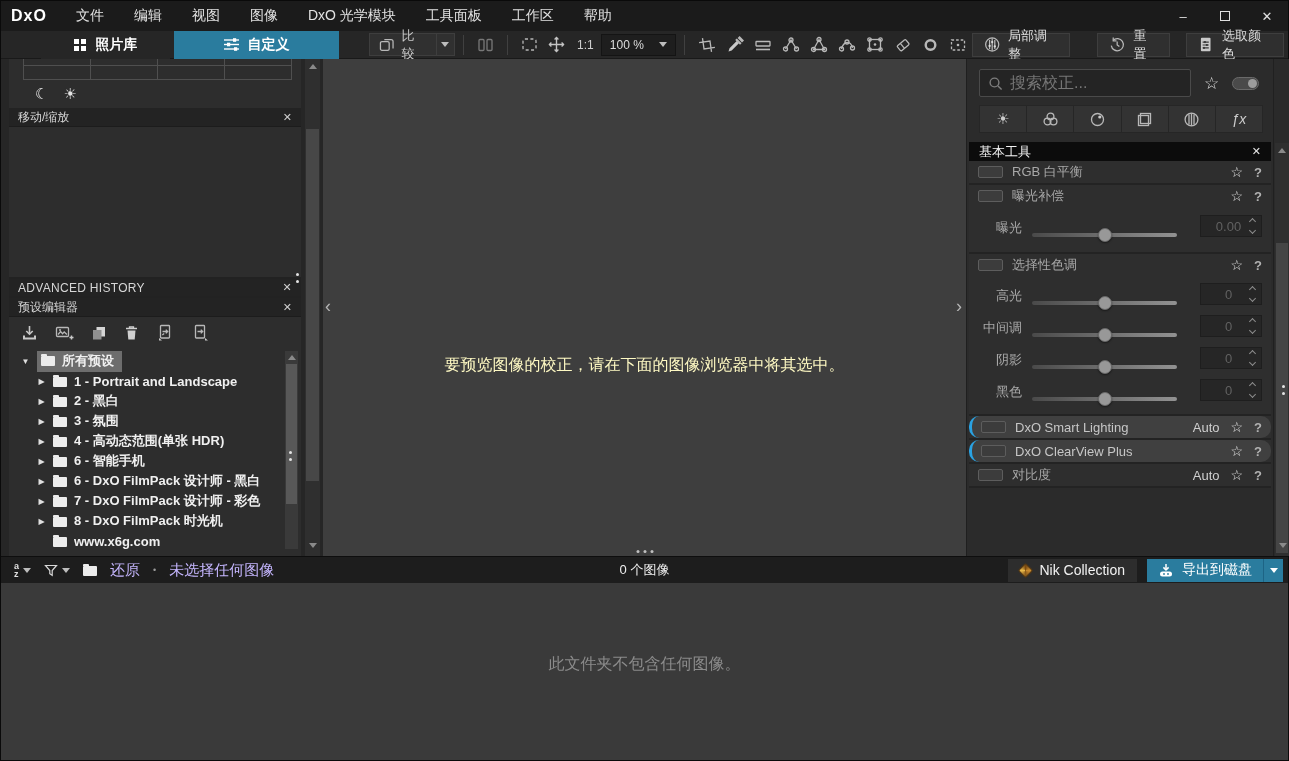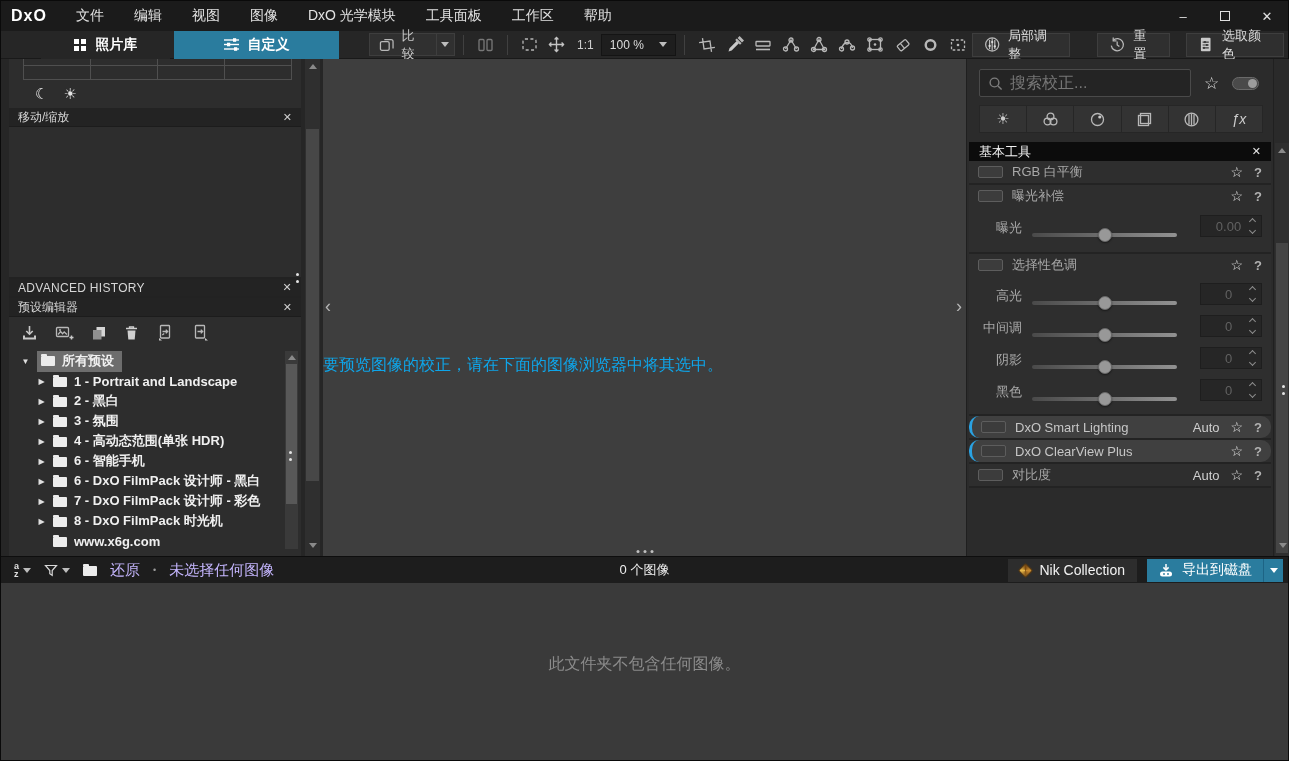--- a/index.html
+++ b/index.html
@@ -65,21 +65,21 @@
   .dots2 { position:absolute; display:flex; flex-direction:column; gap:4px; }
   .dots2 i { width:3px; height:3px; border-radius:50%; background:#e3e3e3; }
 
   
   .left-gutter { position:absolute; left:300px; top:58px; width:22px; height:497px; background:#262626; }
   .gut-sb { position:absolute; left:4px; top:0; bottom:0; width:15px; background:#2f2f2f; }
   .gut-sb .thumb { position:absolute; left:1px; right:1px; top:70px; height:352px; background:#474747; }
 
   
   .canvas { position:absolute; left:322px; top:58px; width:643px; height:497px; background:#3e3e3e; }
-  .canvas-msg { position:absolute; top:296px; left:0; right:0; color:#0ea5e9; font-size:16px; }
+  .canvas-msg { position:absolute; top:296px; left:0; right:0; text-align:center; color:#fef9c3; font-size:16px; }
   .collapse { position:absolute; color:#b5b5b5; font-size:18px; line-height:18px; }
 
   
   .right-panel { position:absolute; left:965px; top:58px; width:307px; height:497px; background:#2b2b2b; border-left:1px solid #1f1f1f; overflow:hidden; }
   .search-row { margin:10px 10px 8px 12px; display:flex; align-items:center; gap:13px; }
   .search-box { width:212px; height:28px; background:#242424; border:1px solid #4a4a4a; border-radius:2px; display:flex; align-items:center; gap:7px; padding:0 8px; }
   .search-box input { background:transparent; border:none; outline:none; color:#bdbdbd; font-size:16px; width:150px; font-family:inherit; }
   .search-box input::placeholder { color:#767676; }
   .star { color:#dedede; font-size:17px; }
   .toggle { width:27px; height:13px; border-radius:7px; background:#4a4a4a; border:1px solid #6a6a6a; position:relative; }

